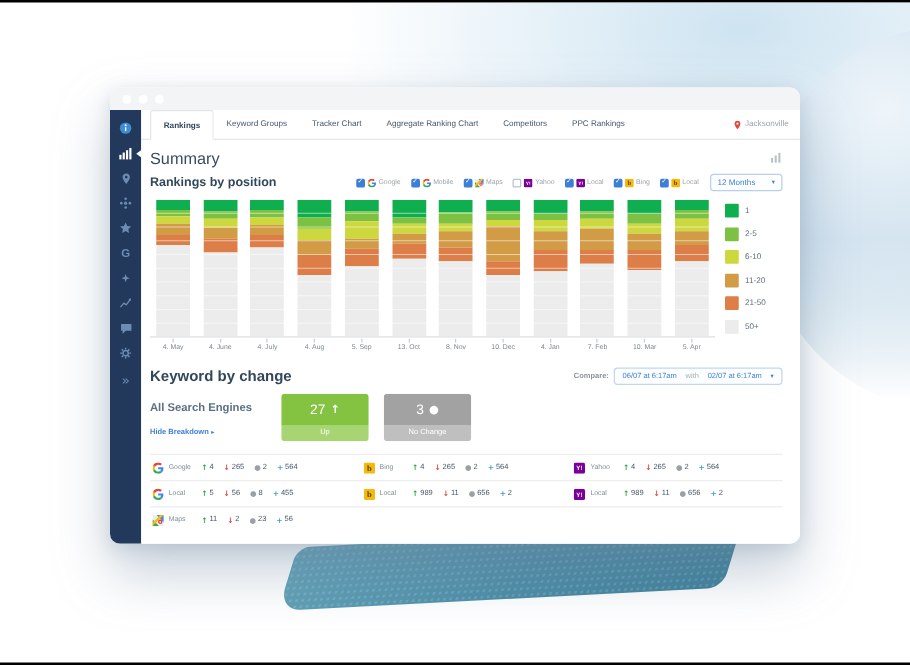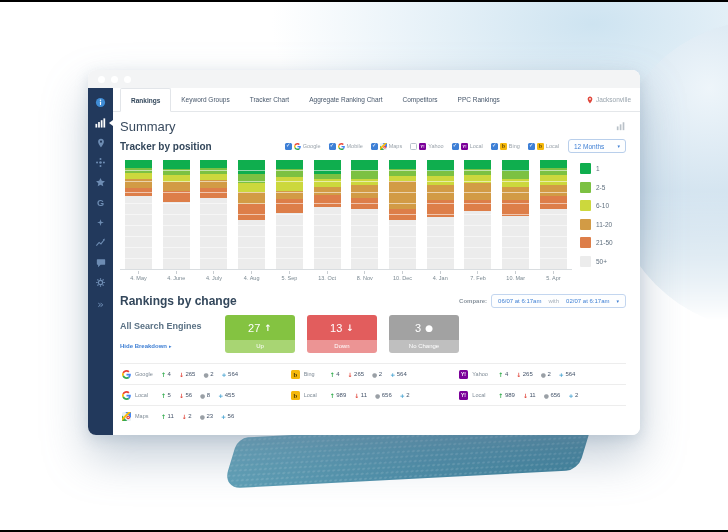--- a/index.html
+++ b/index.html
@@ -204,21 +204,21 @@
       <div class="content">
         <div class="summary-row">
           <h1>Summary</h1>
           <svg width="10" height="10" viewBox="0 0 24 24">
             <rect x="2" y="13" width="4" height="9" fill="#b9c1c8"></rect>
               <rect x="9" y="8" width="4" height="14" fill="#b9c1c8"></rect>
               <rect x="16" y="3" width="4" height="19" fill="#b9c1c8"></rect>
           </svg>
         </div>
         <div class="pos-header">
-          <h2>Tracker by position</h2>
+          <h2>Rankings by position</h2>
           <div class="filters" id="filters">
               <div class="filter">
                 <span class="cb on">✓</span>
                 <svg width="7" height="7" viewBox="0 0 48 48">
                   <path fill="#EA4335" d="M24 9.5c3.5 0 6.7 1.2 9.2 3.6l6.9-6.9C35.9 2.4 30.5 0 24 0 14.6 0 6.5 5.4 2.6 13.2l8 6.2C12.4 13.7 17.7 9.5 24 9.5z"></path>
                   <path fill="#4285F4" d="M47 24.6c0-1.6-.2-3.1-.4-4.6H24v9h12.9c-.6 3-2.3 5.5-4.8 7.2l7.7 6C44.4 38 47 31.9 47 24.6z"></path>
                   <path fill="#FBBC05" d="M10.5 28.6c-.5-1.5-.8-3-.8-4.6s.3-3.1.8-4.6l-8-6.2C.9 16.5 0 20.1 0 24s.9 7.5 2.6 10.8l7.9-6.2z"></path>
                   <path fill="#34A853" d="M24 48c6.5 0 11.9-2.1 15.9-5.8l-7.7-6c-2.2 1.5-4.9 2.3-8.2 2.3-6.3 0-11.6-4.2-13.5-9.9l-8 6.2C6.5 42.6 14.6 48 24 48z"></path>
                 </svg>
                 <span>Google</span>
@@ -421,21 +421,21 @@
                 <span class="swatch" style="background:#dd7e49"></span>
                 <span>21-50</span>
               </div>
               <div class="leg-item">
                 <span class="swatch" style="background:#ececec"></span>
                 <span>50+</span>
               </div>
             </div>
         </div>
         <div class="change-header">
-          <h2>Rankings by change</h2>
+          <h2>Keyword by change</h2>
           <div class="compare">
             <span class="compare-label">Compare:</span>
             <div class="compare-box">
               <span class="cmp-date">06/07 at 6:17am</span>
               <span class="cmp-conj">with</span>
               <span class="cmp-date">02/07 at 6:17am</span>
               <span class="caret">▾</span>
             </div>
           </div>
         </div>
@@ -444,24 +444,20 @@
             <div class="scope-label">All Search Engines</div>
             <div class="toggle">
               <span>Hide Breakdown</span>
               <span class="tri">▸</span>
             </div>
           </div>
           <div class="badges" id="badges">
               <div class="badge">
                 <div class="badge-top" style="background:#84c341">27 <span class="sym">↑</span></div>
                 <div class="badge-foot" style="background:#a8d573">Up</div>
-              </div>
-              <div class="badge">
-                <div class="badge-top" style="background:#e25d5d">13 <span class="sym">↓</span></div>
-                <div class="badge-foot" style="background:#ec9494">Down</div>
               </div>
               <div class="badge">
                 <div class="badge-top" style="background:#a2a2a2">3 <span class="sym">●</span></div>
                 <div class="badge-foot" style="background:#bfbfbf">No Change</div>
               </div>
             </div>
         </div>
         <div class="breakdown" id="breakdown">
             <div class="b-row">
               <div class="b-cell">

